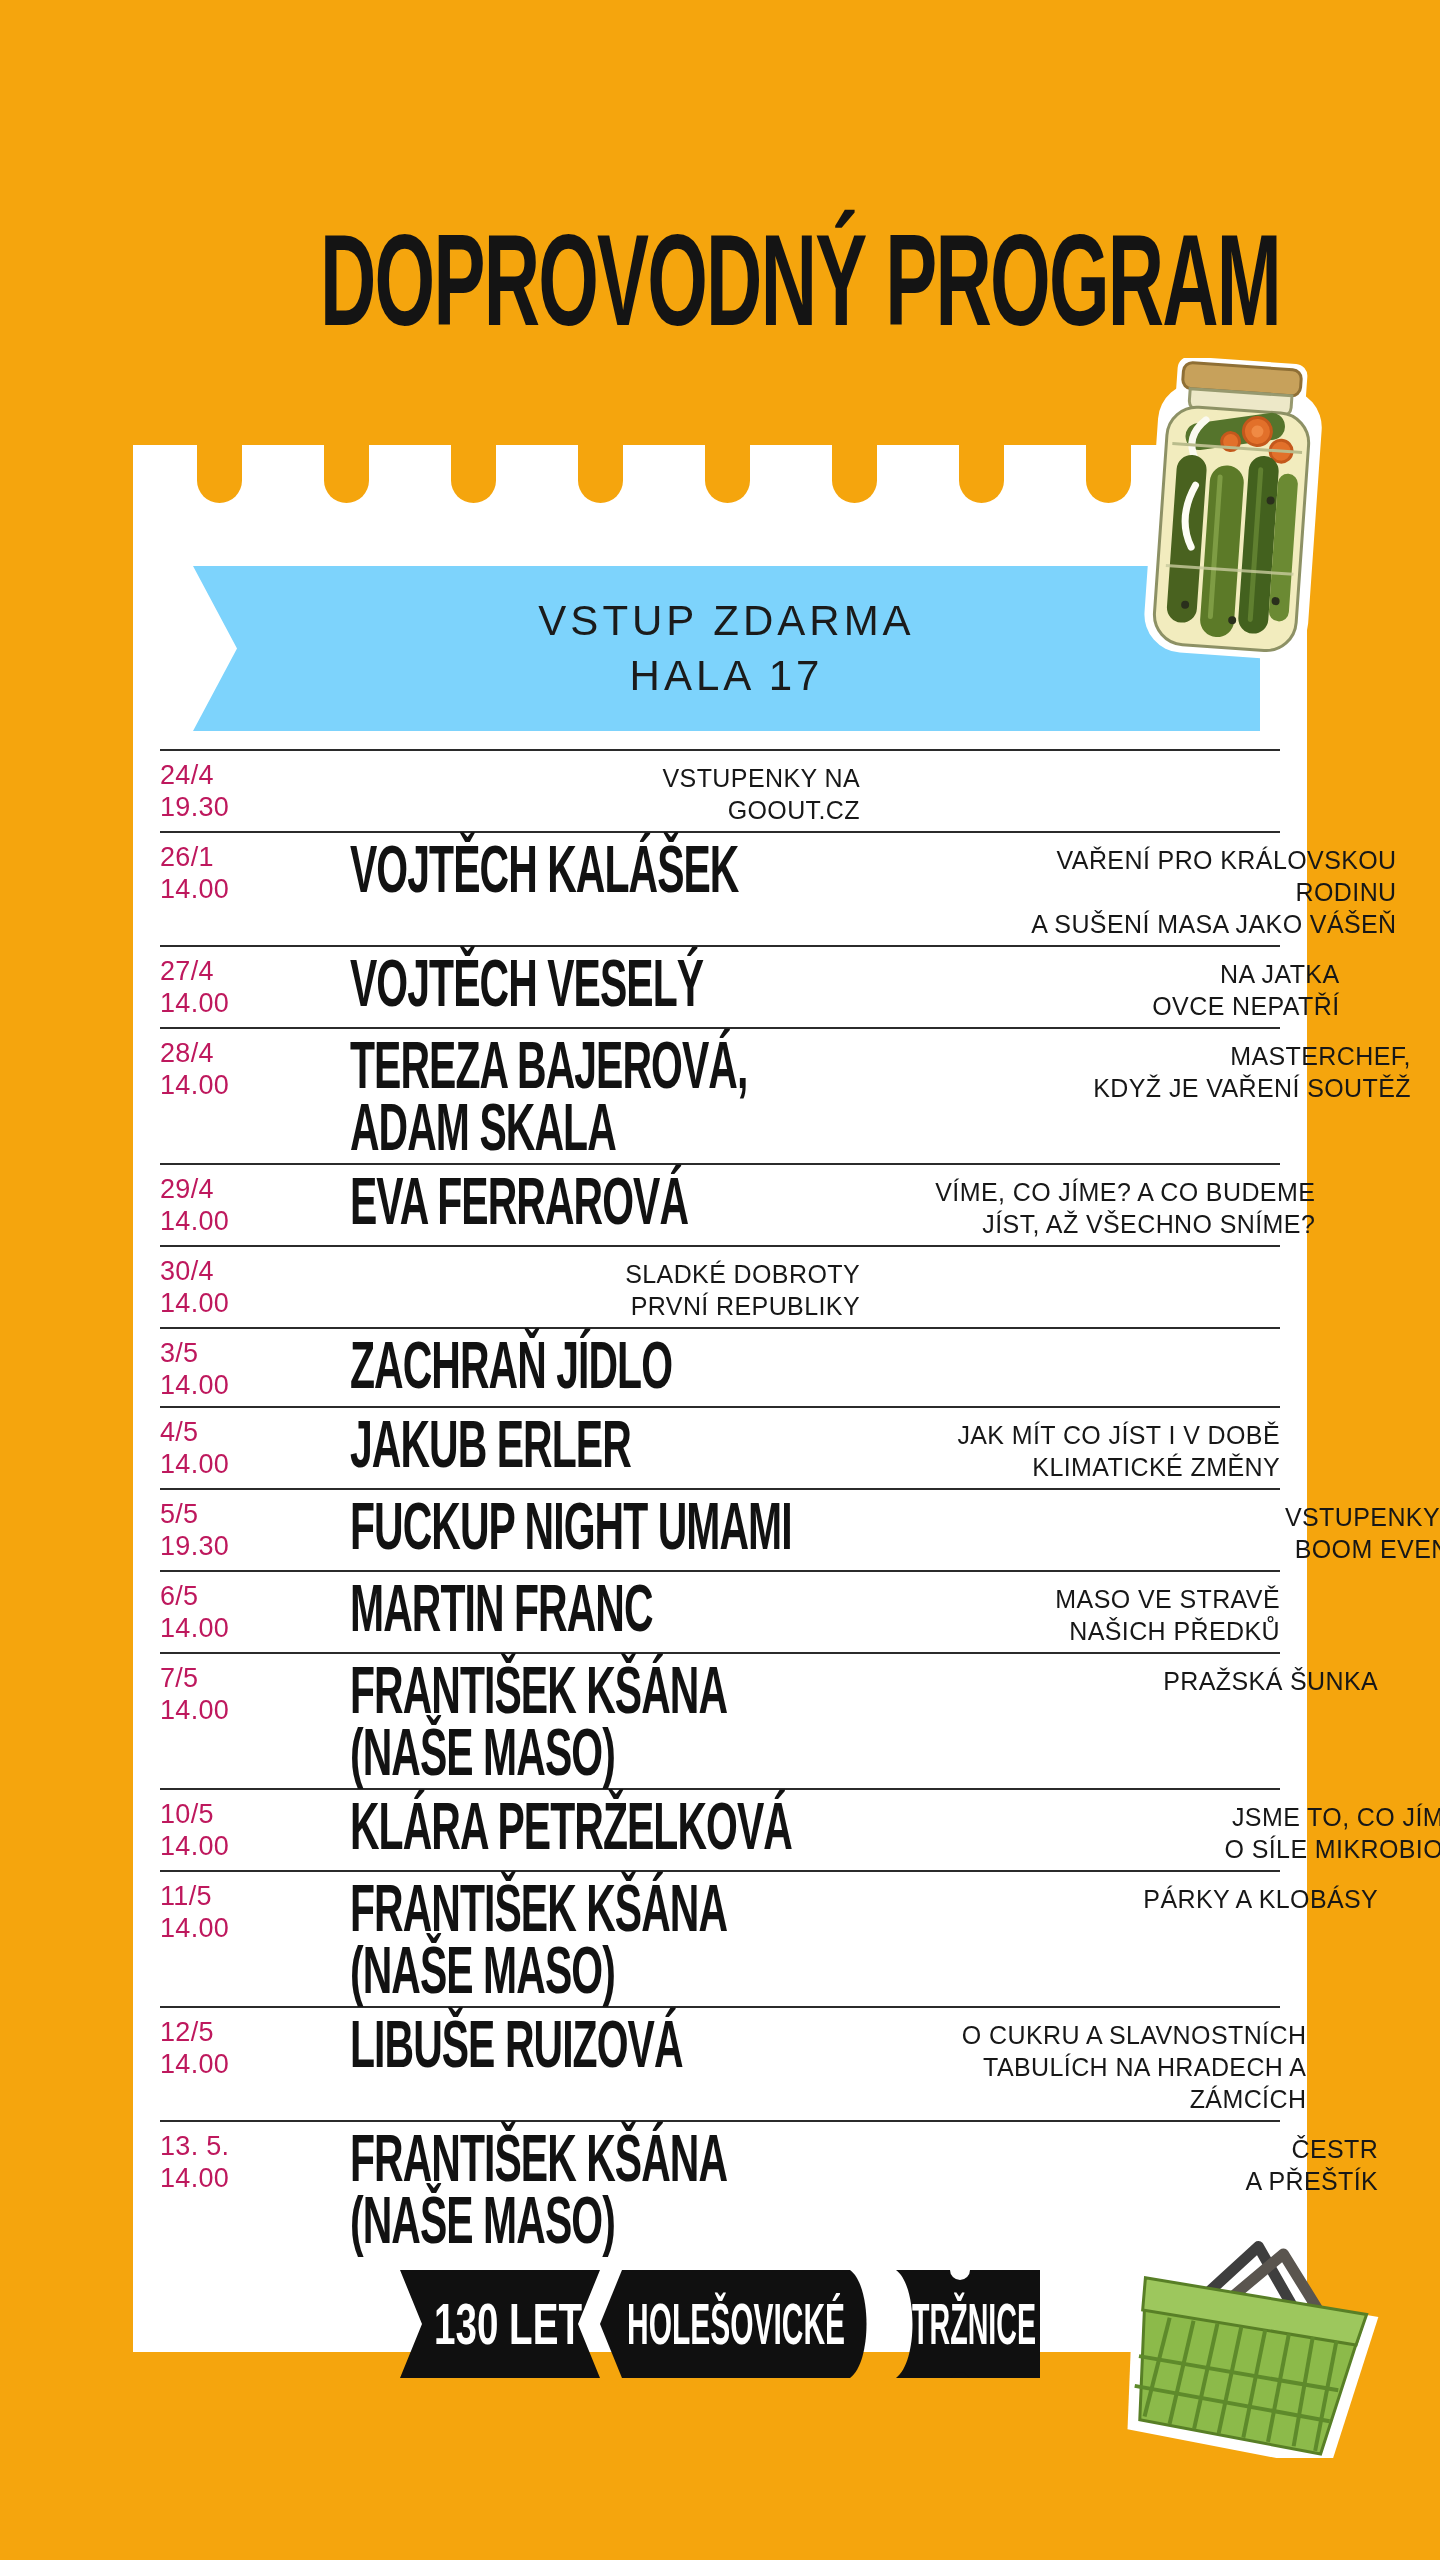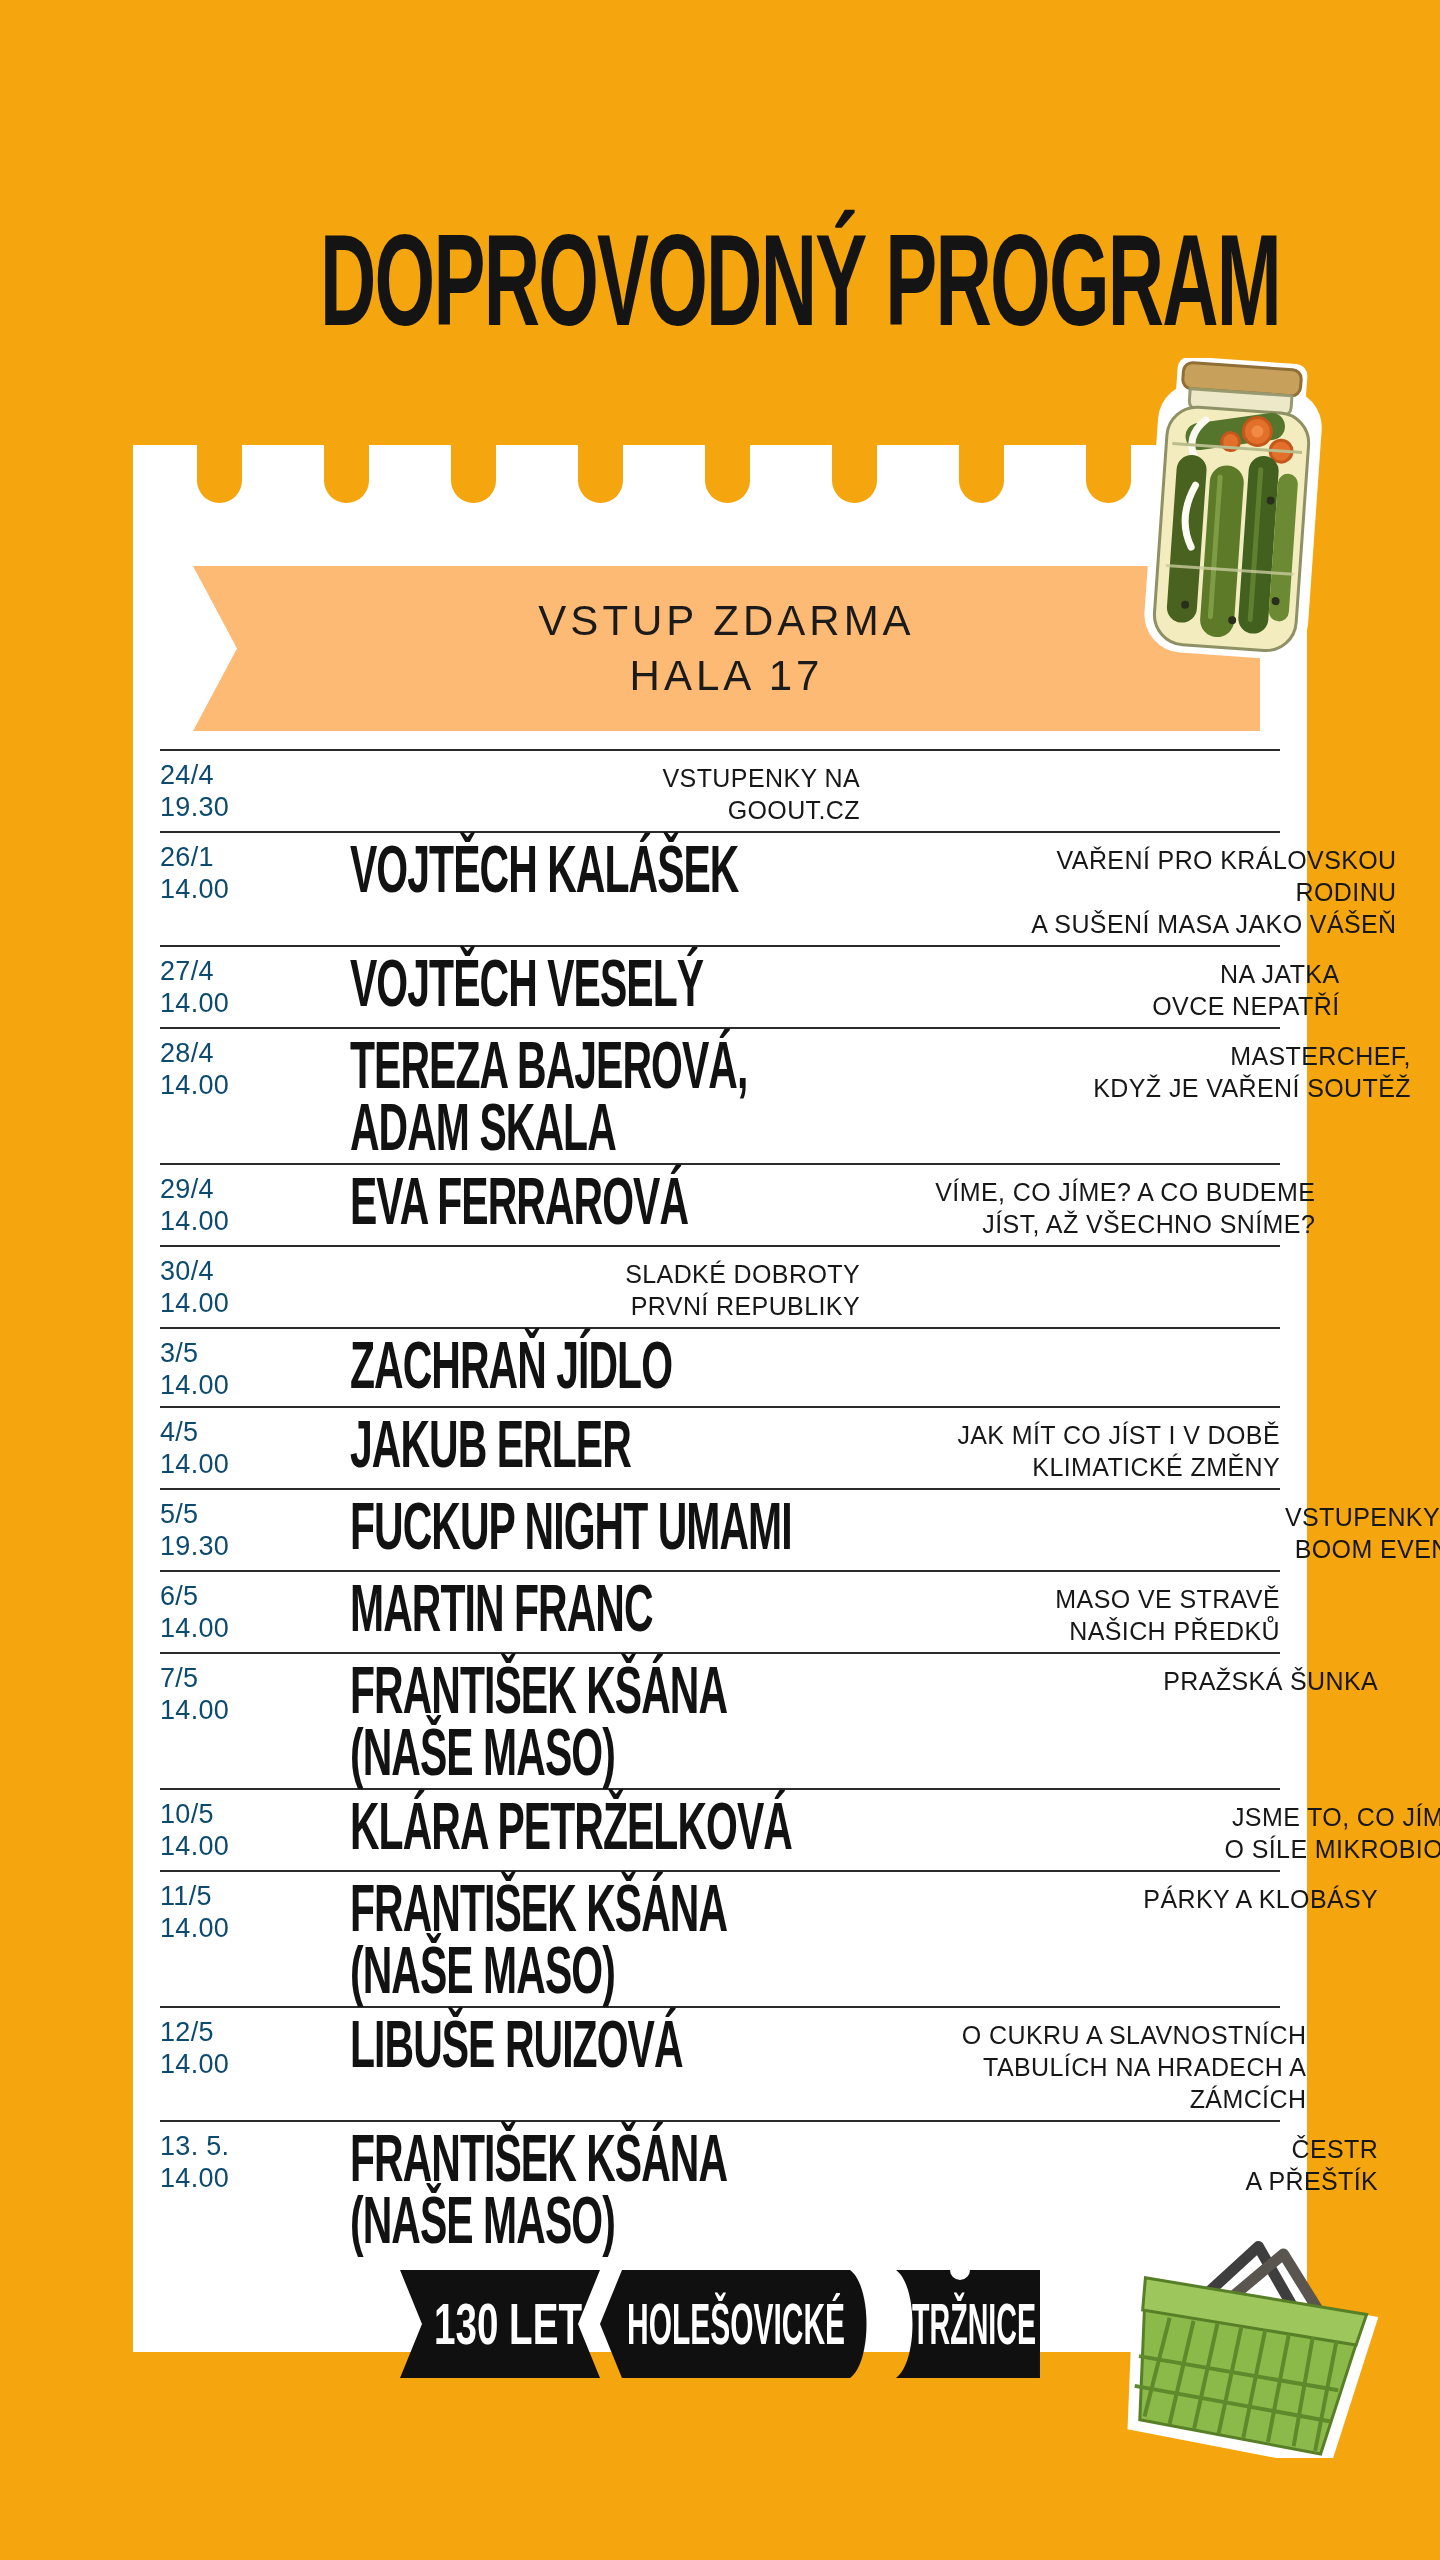--- a/index.html
+++ b/index.html
@@ -11,30 +11,30 @@
   .title-wrap{position:absolute;top:212px;left:0;width:100%;text-align:left;}
   .title{display:inline-block;font-size:130px;line-height:1.05;font-weight:800;letter-spacing:-3px;
          color:#141414;transform:scaleX(.60);transform-origin:50% 50%;white-space:nowrap;}
 
   
   .card{position:absolute;left:133px;top:445px;width:1174px;height:1907px;background:#ffffff;}
   .tooth{position:absolute;top:0;width:45px;height:58px;background:#F5A50D;
          border-radius:0 0 23px 23px;}
 
   
-  .banner{position:absolute;left:60px;top:121px;width:1067px;height:165px;background:#fdba74;
+  .banner{position:absolute;left:60px;top:121px;width:1067px;height:165px;background:#7dd3fc;
           clip-path:polygon(0 0,100% 0,100% 100%,0 100%,44px 50%);
           box-sizing:border-box;padding-top:27px;text-align:center;color:#1b1b1b;}
   .banner div{font-size:42px;line-height:55px;letter-spacing:4px;}
 
   
   .schedule{position:absolute;left:27px;top:304px;width:1120px;}
   .row{display:grid;grid-template-columns:190px 1fr 420px;border-top:2px solid #2b2b2b;
        padding:5px 0;box-sizing:border-box;}
-  .when{font-size:27px;line-height:32px;color:#0c4a6e;padding-top:3px;letter-spacing:.3px;}
+  .when{font-size:27px;line-height:32px;color:#be185d;padding-top:3px;letter-spacing:.3px;}
   .who{padding-top:0;}
   .nm{font-size:66px;line-height:62px;font-weight:800;letter-spacing:-1.5px;color:#121212;
       transform:scaleX(.62);transform-origin:0 0;white-space:nowrap;}
   .what{text-align:right;font-size:25px;line-height:32px;letter-spacing:.4px;color:#171717;padding-top:6px;}
 
   
   .logo{display:block;margin:14px auto 0;}
 
   
   .jar{position:absolute;left:1122px;top:358px;z-index:5;}

